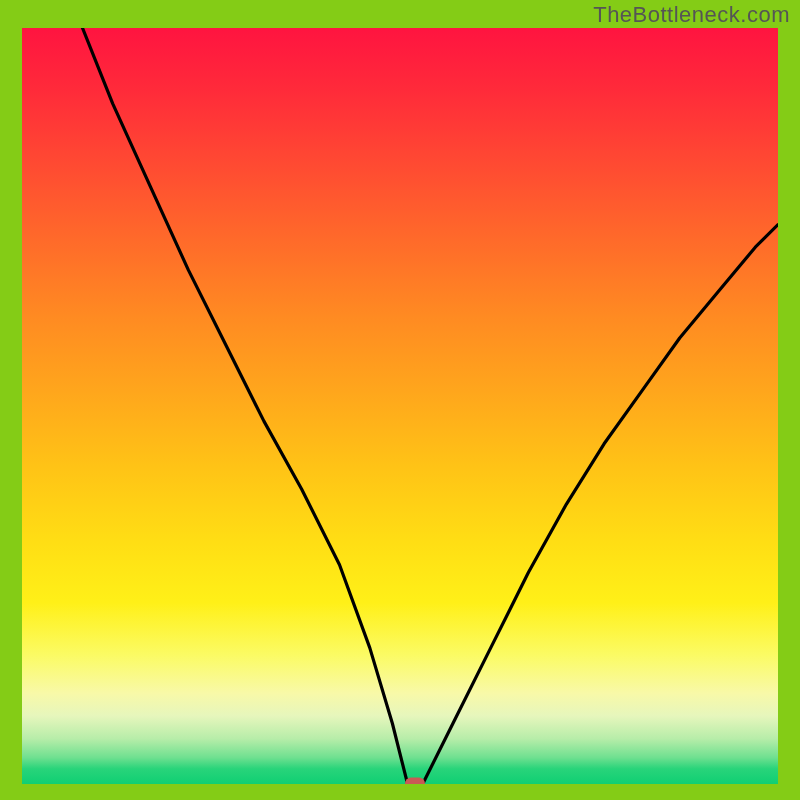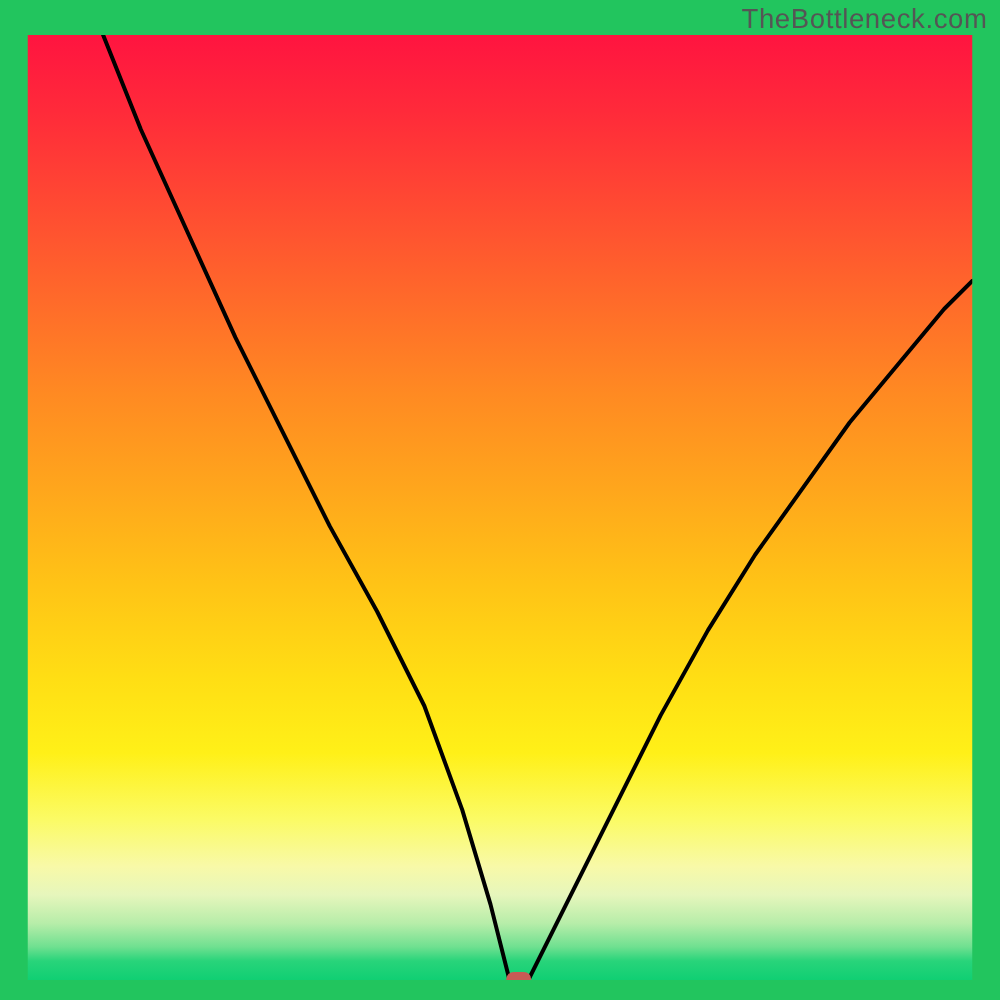--- a/index.html
+++ b/index.html
@@ -8,21 +8,21 @@
     width: 800px;
     height: 800px;
     background: #000;
     font-family: Arial, Helvetica, sans-serif;
     overflow: hidden;
   }
   .frame {
     position: relative;
     width: 800px;
     height: 800px;
-    background: #22c55e;
+    background: #84cc16;
   }
   .watermark {
     position: absolute;
     top: 2px;
     right: 10px;
     color: #555;
     font-size: 22px;
     font-weight: 500;
     letter-spacing: 0.5px;
     z-index: 30;

